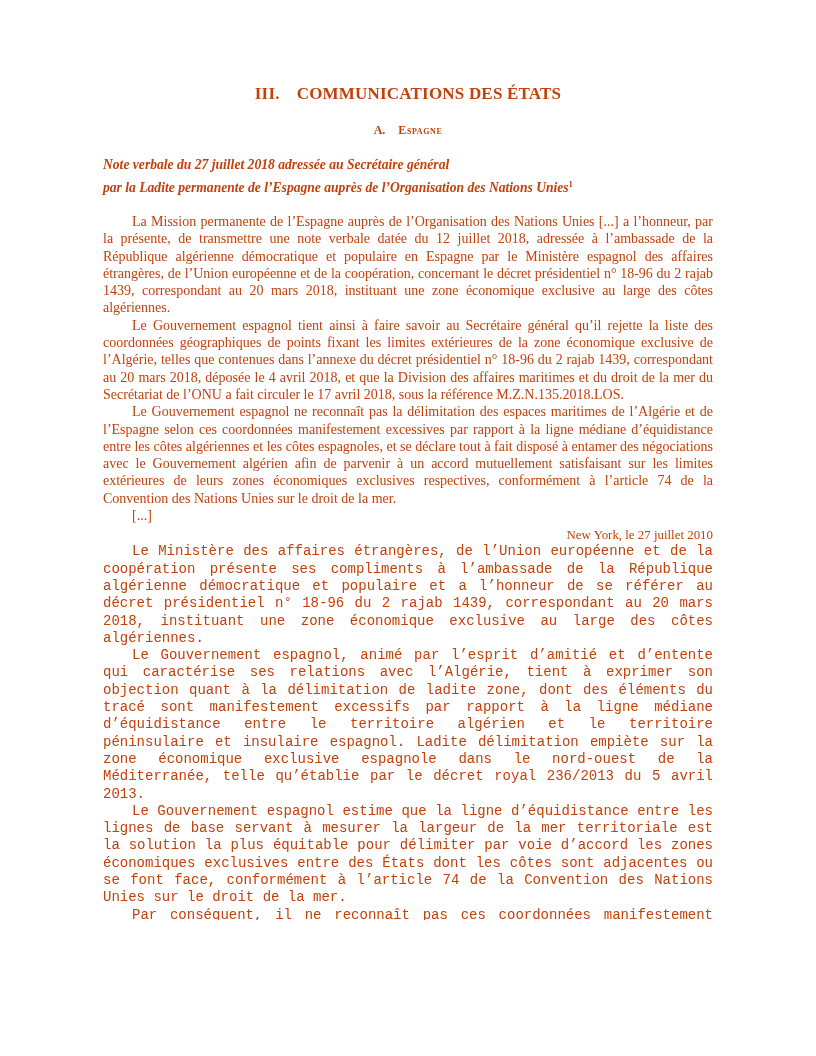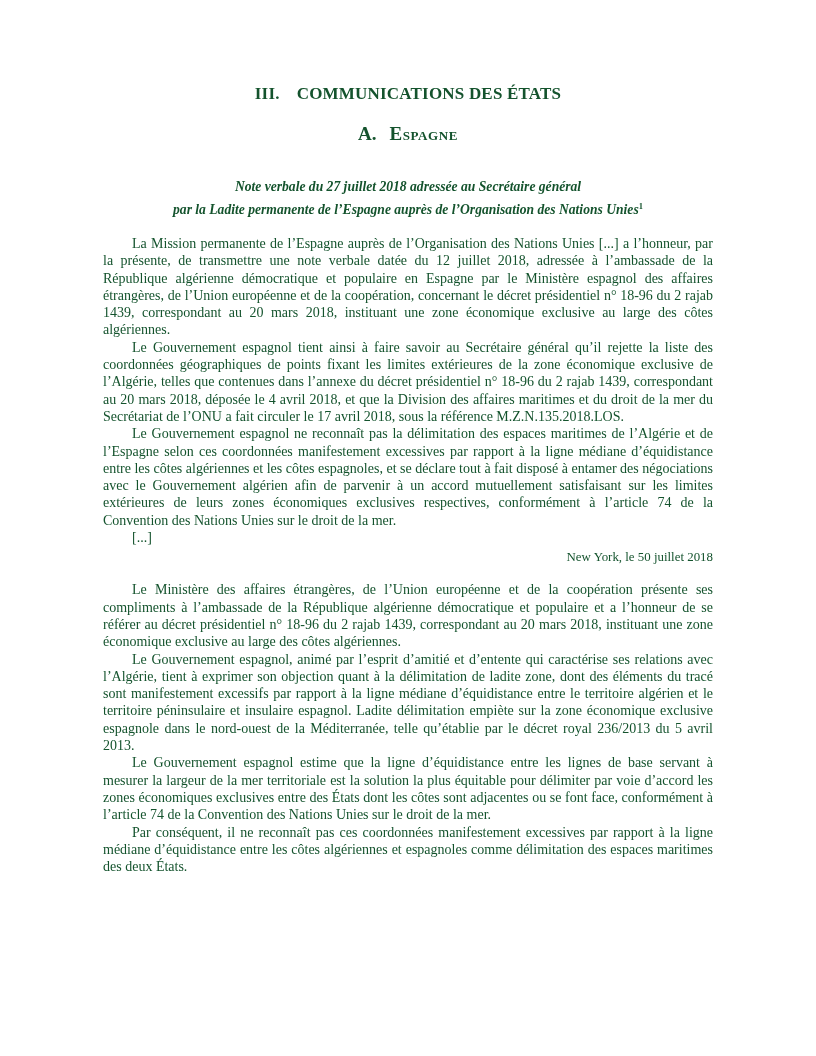--- a/index.html
+++ b/index.html
@@ -1,52 +1,51 @@
 <!DOCTYPE html>
 <html lang="fr"><head>
 <meta charset="utf-8">
 <style>
   html,body { margin:0; padding:0; background:#ffffff; }
   .page {
     position:relative;
     width:816px; height:920px;
     margin:0 auto;
     background:#ffffff;
-    color:#14532d;
+    color:#c2410c;
     font-family:"Liberation Serif", serif;
     overflow:hidden;
   }
   .content {
     position:absolute;
     left:103px; top:84px;
     width:610px;
   }
   .doc-title {
     text-align:center;
     font-size:17px;
     font-weight:700;
     letter-spacing:0.2px;
     margin:0;
   }
   .doc-title .section-no { margin-right:17px; }
   .subsection {
     text-align:center;
-    font-size:19px;
+    font-size:12px;
     font-weight:700;
     margin-top:19px;
   }
   .subsection .sub-letter { margin-right:13px; }
   .subsection .sub-title { font-variant:small-caps; letter-spacing:0.6px; }
   .note-heading {
-    text-align:center;
     font-style:italic;
     font-weight:700;
     font-size:13.6px;
     line-height:19.5px;
-    margin-top:32px;
+    margin-top:17px;
   }
   .sup {
     font-size:8.5px;
     font-weight:700;
     font-style:normal;
     vertical-align:5px;
   }
   .body-text {
     margin-top:16px;
     font-size:14px;
@@ -112,24 +111,24 @@
       <span>par la Ladite permanente de l’Espagne auprès de l’Organisation des Nations Unies</span><span class="sup">1</span>
     </div>
 
     <div class="body-text">
       <p>La Mission permanente de l’Espagne auprès de l’Organisation des Nations Unies [...] a l’honneur, par la présente, de transmettre une note verbale datée du 12 juillet 2018, adressée à l’ambassade de la République algérienne démocratique et populaire en Espagne par le Ministère espagnol des affaires étrangères, de l’Union européenne et de la coopération, concernant le décret présidentiel n° 18-96 du 2 rajab 1439, correspondant au 20 mars 2018, instituant une zone économique exclusive au large des côtes algériennes.</p>
       <p>Le Gouvernement espagnol tient ainsi à faire savoir au Secrétaire général qu’il rejette la liste des coordonnées géographiques de points fixant les limites extérieures de la zone économique exclusive de l’Algérie, telles que contenues dans l’annexe du décret présidentiel n° 18-96 du 2 rajab 1439, correspondant au 20 mars 2018, déposée le 4 avril 2018, et que la Division des affaires maritimes et du droit de la mer du Secrétariat de l’ONU a fait circuler le 17 avril 2018, sous la référence M.Z.N.135.2018.LOS.</p>
       <p>Le Gouvernement espagnol ne reconnaît pas la délimitation des espaces maritimes de l’Algérie et de l’Espagne selon ces coordonnées manifestement excessives par rapport à la ligne médiane d’équidistance entre les côtes algériennes et les côtes espagnoles, et se déclare tout à fait disposé à entamer des négociations avec le Gouvernement algérien afin de parvenir à un accord mutuellement satisfaisant sur les limites extérieures de leurs zones économiques exclusives respectives, conformément à l’article 74 de la Convention des Nations Unies sur le droit de la mer.</p>
       <p class="ellipsis-line">[...]</p>
     </div>
 
-    <div class="dateline">New York, le 50 juillet 2018</div>
+    <div class="dateline">New York, le 27 juillet 2010</div>
 
 
-    <div class="body-text" style="margin-top:16px;">
+    <div class="body-text" style="margin-top:0;font-family:Liberation Mono, monospace;">
       <p>Le Ministère des affaires étrangères, de l’Union européenne et de la coopération présente ses compliments à l’ambassade de la République algérienne démocratique et populaire et a l’honneur de se référer au décret présidentiel n° 18-96 du 2 rajab 1439, correspondant au 20 mars 2018, instituant une zone économique exclusive au large des côtes algériennes.</p>
       <p>Le Gouvernement espagnol, animé par l’esprit d’amitié et d’entente qui caractérise ses relations avec l’Algérie, tient à exprimer son objection quant à la délimitation de ladite zone, dont des éléments du tracé sont manifestement excessifs par rapport à la ligne médiane d’équidistance entre le territoire algérien et le territoire péninsulaire et insulaire espagnol. Ladite délimitation empiète sur la zone économique exclusive espagnole dans le nord-ouest de la Méditerranée, telle qu’établie par le décret royal 236/2013 du 5 avril 2013.</p>
       <p>Le Gouvernement espagnol estime que la ligne d’équidistance entre les lignes de base servant à mesurer la largeur de la mer territoriale est la solution la plus équitable pour délimiter par voie d’accord les zones économiques exclusives entre des États dont les côtes sont adjacentes ou se font face, conformément à l’article 74 de la Convention des Nations Unies sur le droit de la mer.</p>
       <p>Par conséquent, il ne reconnaît pas ces coordonnées manifestement excessives par rapport à la ligne médiane d’équidistance entre les côtes algériennes et espagnoles comme délimitation des espaces maritimes des deux États.</p>
     </div>
 
   </div>
 
   <div class="footnote-block">
     <div class="footnote-rule"></div>

